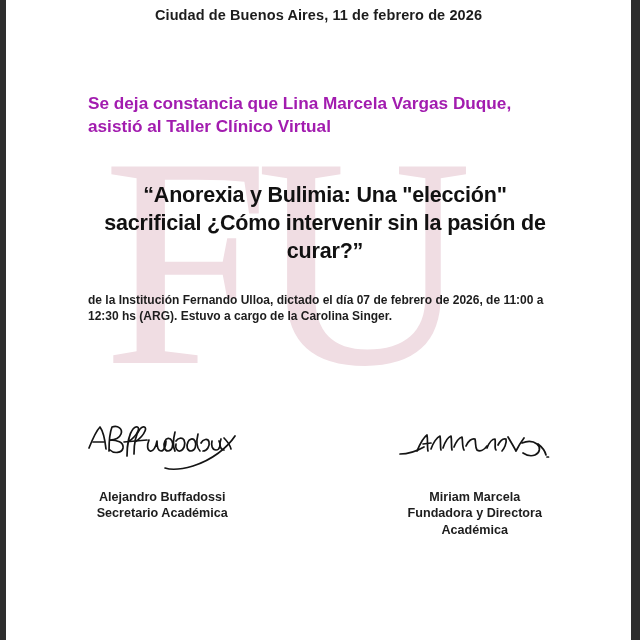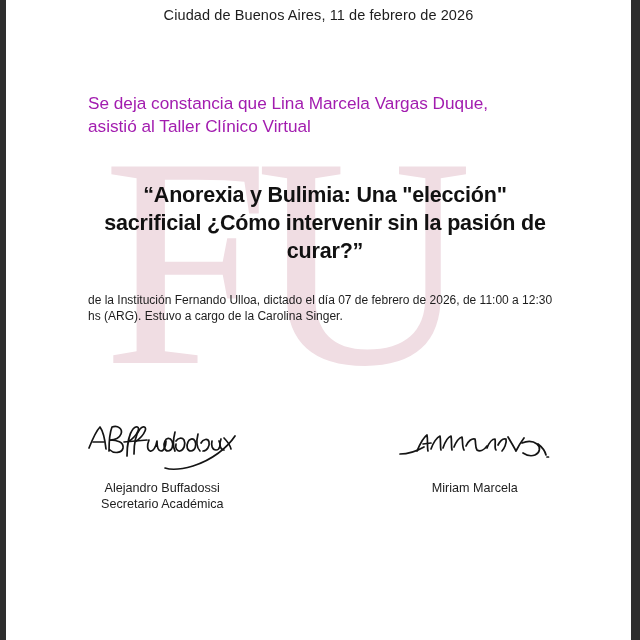--- a/index.html
+++ b/index.html
@@ -64,20 +64,21 @@
     font-weight: 400;
     color: #f0dde3;
     letter-spacing: -14px;
     white-space: nowrap;
     transform: translateX(-6px);
   }
   
   .layer {
     position: relative;
     z-index: 2;
+    font-weight: bold;
   }
   #doc-date {
     position: absolute;
     left: 0; right: 0;
     top: 7px;
     text-align: center;
     font-size: 14.5px;
     color: #1d1d1d;
     letter-spacing: 0.1px;
   }
@@ -133,21 +134,21 @@
   .sig-mark {
     height: 54px;
     width: 170px;
     display: block;
   }
   .sig-name {
     font-size: 12.6px;
     line-height: 1.30;
     color: #1d1d1d;
     text-align: center;
-    margin-top: 8px;
+    margin-top: 17px;
   }
   .sig-role {
     font-size: 12.6px;
     line-height: 1.30;
     color: #1d1d1d;
     text-align: center;
   }
 </style>
 </head>
 <body>
@@ -214,18 +215,19 @@
             <path d="M76 28 C78 23, 82 20, 85 21 C86 25, 85 29, 87 32 C90 34, 94 32, 97 28"></path>
             <path d="M97 30 C99 25, 102 21, 105 21 C106 25, 104 30, 106 32"></path>
             <path d="M108 27 C110 23, 113 20, 116 21 C117 25, 114 31, 112 33"></path>
             <path d="M118 19 C121 24, 124 29, 126 33 C128 29, 131 24, 134 20"></path>
             <path d="M132 25 C137 23, 143 23, 147 26 C151 29, 150 35, 145 37 C141 38.5, 136 37, 133 35"></path>
             <path d="M148 26 C152 29, 155 33, 156 37"></path>
             <path d="M157 39 L158.5 39"></path>
           </g>
         </svg>
         <div class="sig-name">Miriam Marcela</div>
+        <div class="sig-role"><span>Fundadora y Directora</span><br><span>Académica</span></div>
       </div>
 
     </div>
 
   </div>
 </div>
 
 </body></html>

